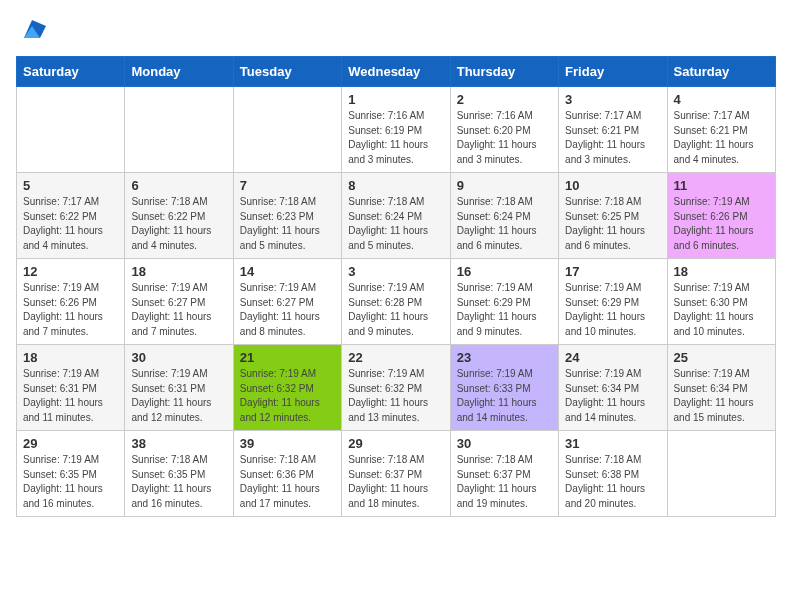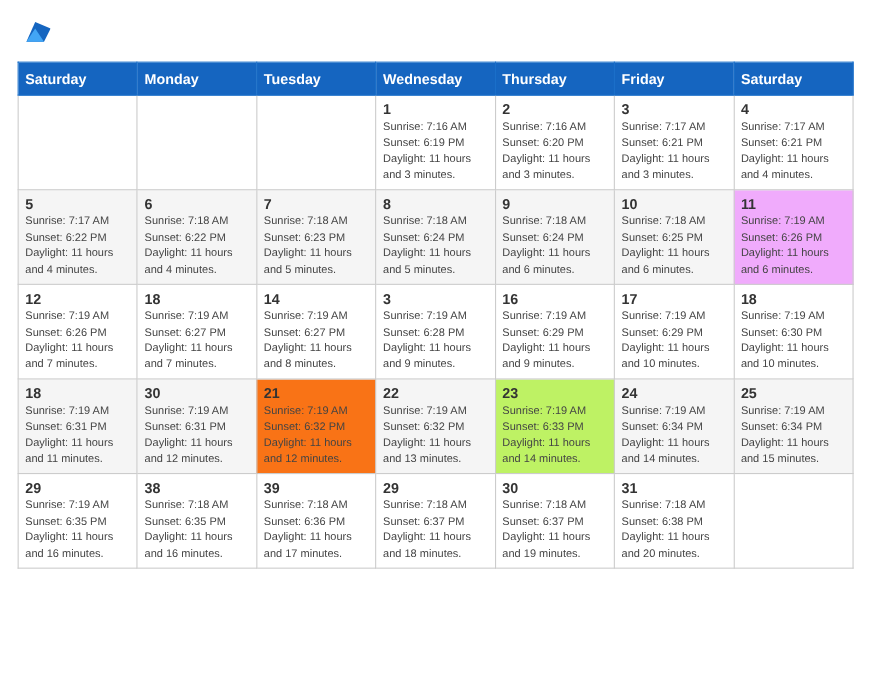--- a/index.html
+++ b/index.html
@@ -251,33 +251,33 @@
           <div class="day-info" style="white-space: pre-line;">Sunrise: 7:19 AM
 Sunset: 6:31 PM
 Daylight: 11 hours and 11 minutes.</div>
         </td>
         <td style="background: rgb(245, 245, 245);">
           <span class="day-number">30</span>
           <div class="day-info" style="white-space: pre-line;">Sunrise: 7:19 AM
 Sunset: 6:31 PM
 Daylight: 11 hours and 12 minutes.</div>
         </td>
-        <td style="background: #f97316;">
+        <td style="background: #84cc16;">
           <span class="day-number">21</span>
           <div class="day-info" style="white-space: pre-line;">Sunrise: 7:19 AM
 Sunset: 6:32 PM
 Daylight: 11 hours and 12 minutes.</div>
         </td>
         <td style="background: rgb(245, 245, 245);">
           <span class="day-number">22</span>
           <div class="day-info" style="white-space: pre-line;">Sunrise: 7:19 AM
 Sunset: 6:32 PM
 Daylight: 11 hours and 13 minutes.</div>
         </td>
-        <td style="background: #bef264;">
+        <td style="background: #c4b5fd;">
           <span class="day-number">23</span>
           <div class="day-info" style="white-space: pre-line;">Sunrise: 7:19 AM
 Sunset: 6:33 PM
 Daylight: 11 hours and 14 minutes.</div>
         </td>
         <td style="background: rgb(245, 245, 245);">
           <span class="day-number">24</span>
           <div class="day-info" style="white-space: pre-line;">Sunrise: 7:19 AM
 Sunset: 6:34 PM
 Daylight: 11 hours and 14 minutes.</div>

